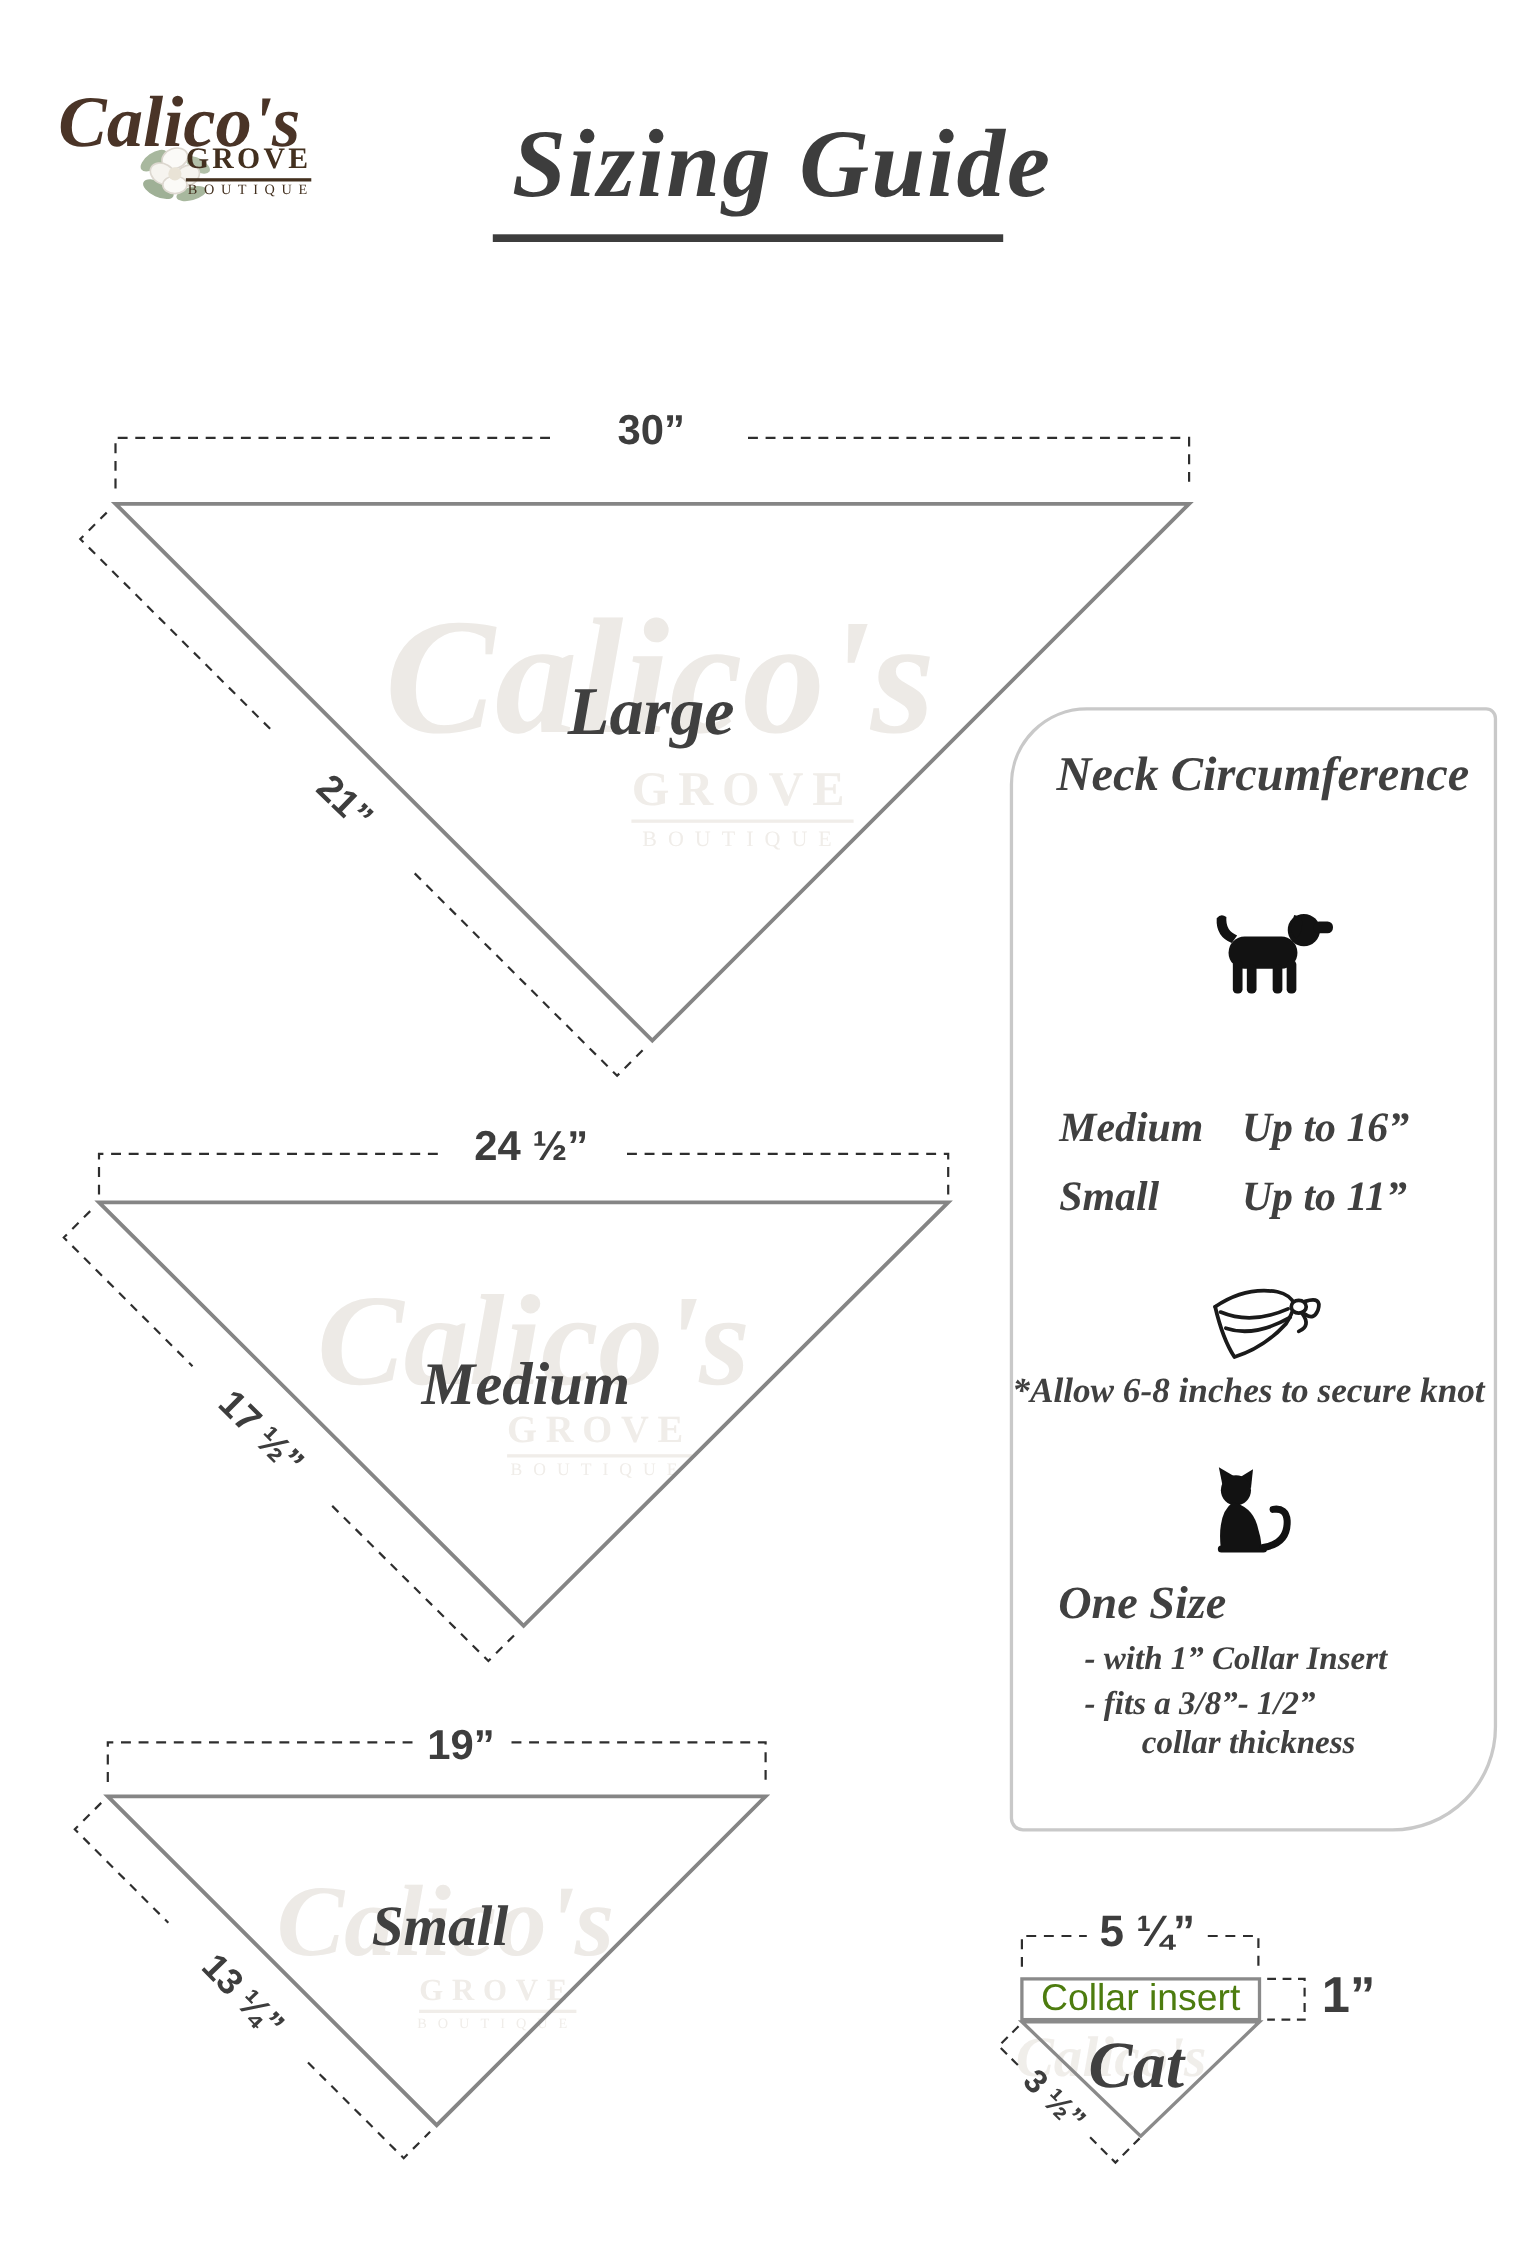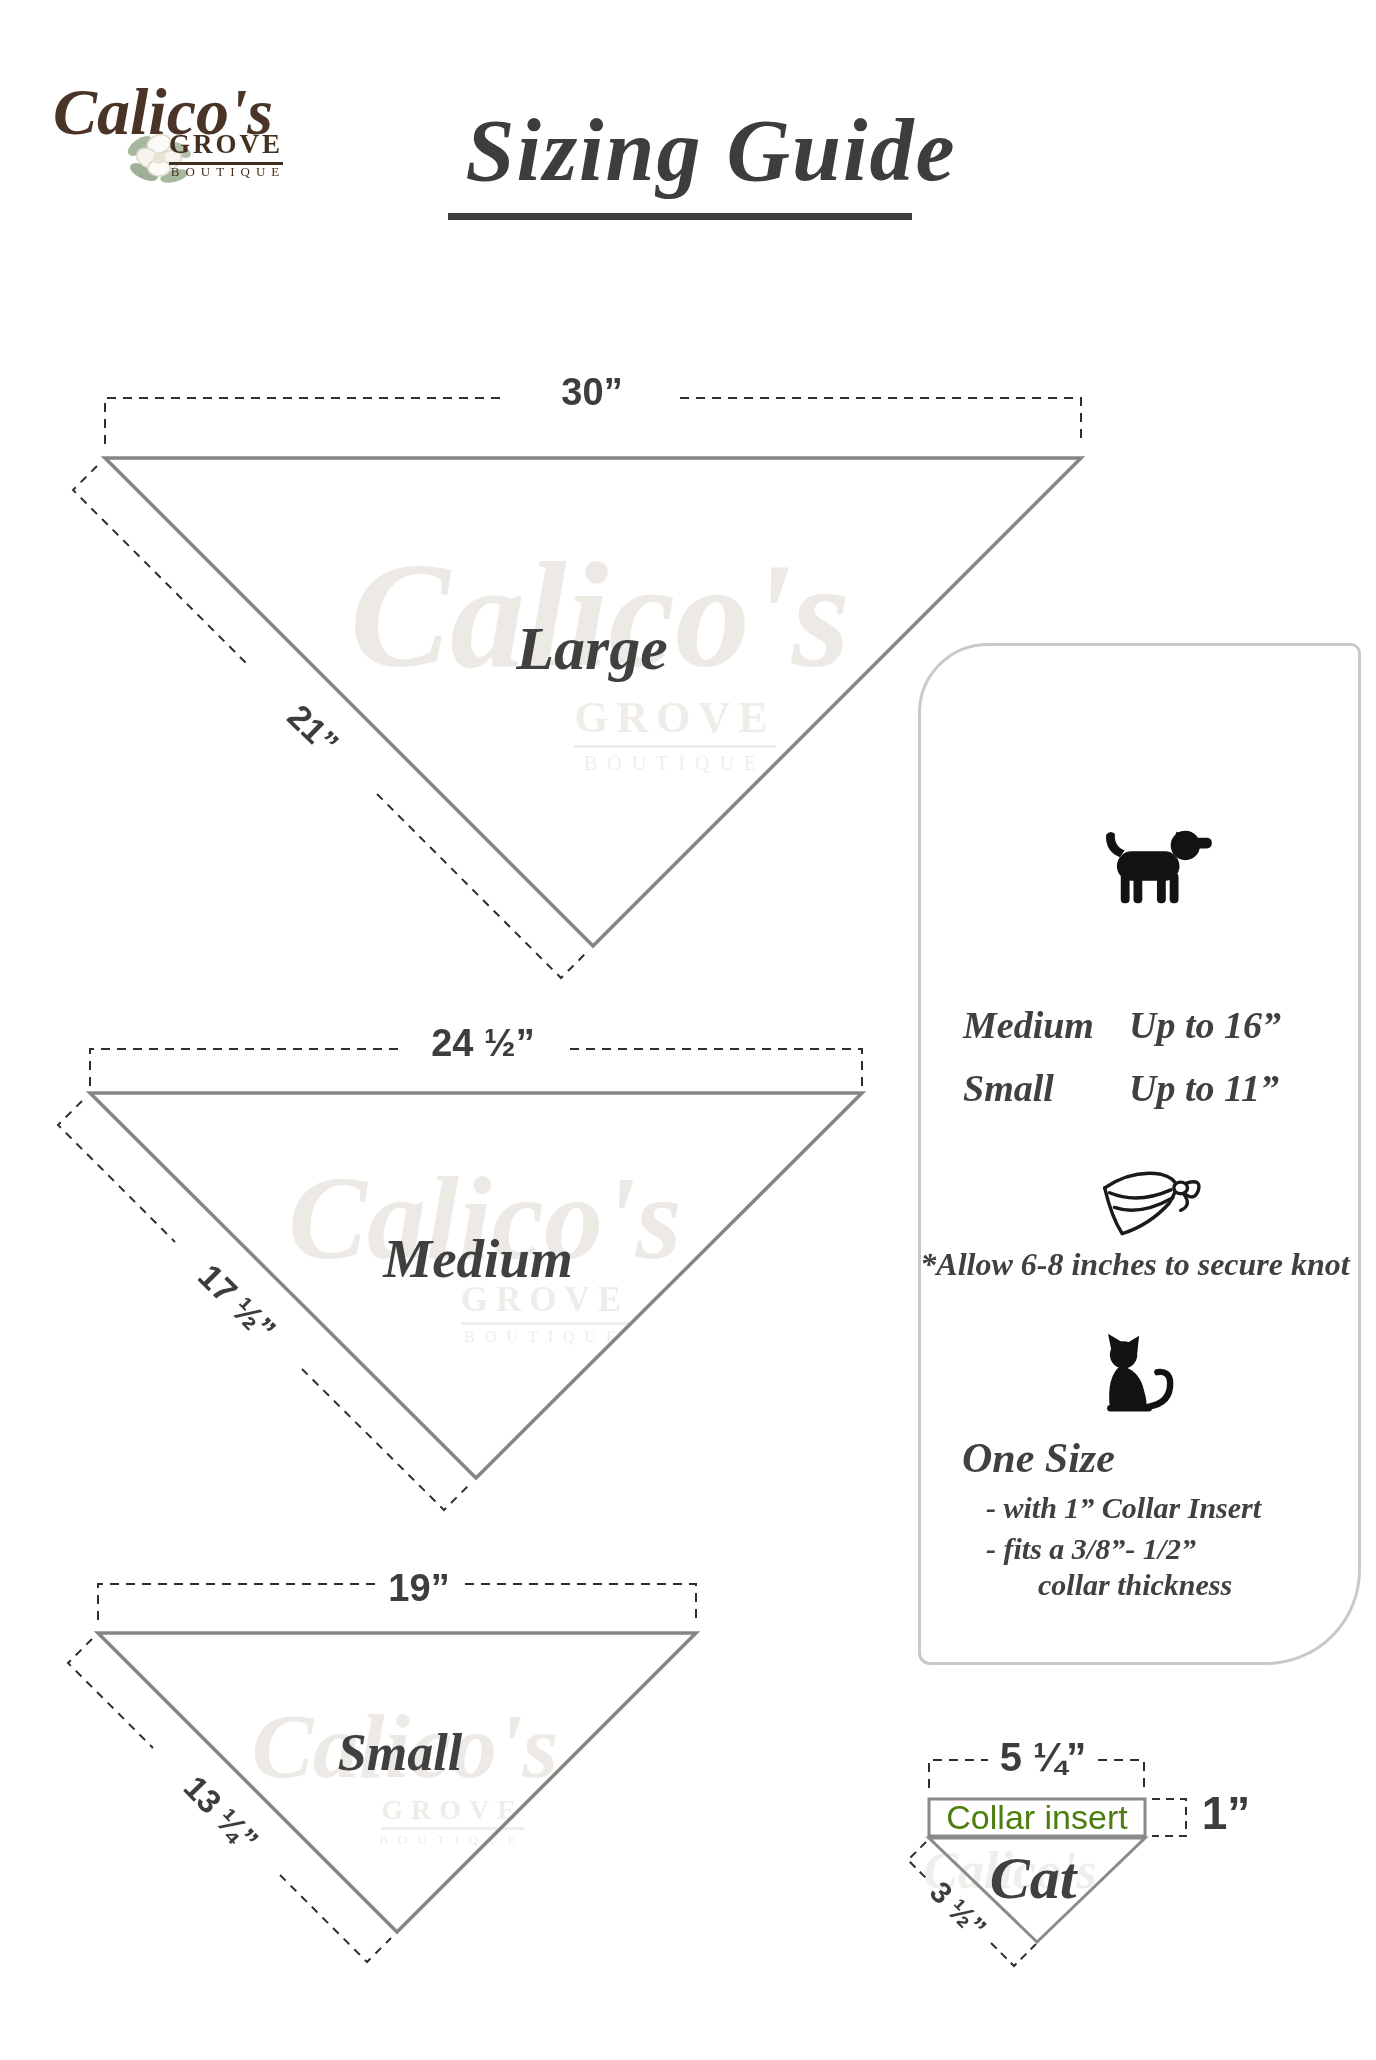--- a/index.html
+++ b/index.html
@@ -125,20 +125,21 @@
   <div class="abs c txt dim" style="left:483px;top:1043px;font-size:38px;">24 ½”</div>
   <div class="abs c txt script" style="left:478px;top:1258px;font-size:55px;">Medium</div>
   <div class="abs c txt dim" style="left:237px;top:1303px;font-size:34px;transform:translate(-50%,-50%) rotate(45deg);">17 ½”</div>
 
   <div class="abs c txt dim" style="left:419px;top:1588px;font-size:38px;">19”</div>
   <div class="abs c txt script" style="left:400px;top:1752px;font-size:52px;">Small</div>
   <div class="abs c txt dim" style="left:221px;top:1814px;font-size:33px;transform:translate(-50%,-50%) rotate(46deg);">13 ¼”</div>
 
   <div class="panel"></div>
 
+  <div class="abs c txt script" style="left:1148px;top:704px;font-size:44px;">Neck Circumference</div>
 
   <div class="icon" style="left:1097px;top:822px;">
     <svg width="118" height="92" viewBox="0 0 120 94">
       <g fill="#121212">
         <rect x="20" y="30" width="64" height="30" rx="15"></rect>
         <circle cx="90" cy="24" r="15"></circle>
         <rect x="99" y="16" width="18" height="11" rx="5"></rect>
         <path d="M81,10 Q75,26 83,32 Q90,27 88,12 Z"></path>
         <rect x="24" y="52" width="9" height="31" rx="4"></rect>
         <rect x="37" y="56" width="9" height="27" rx="4"></rect>

